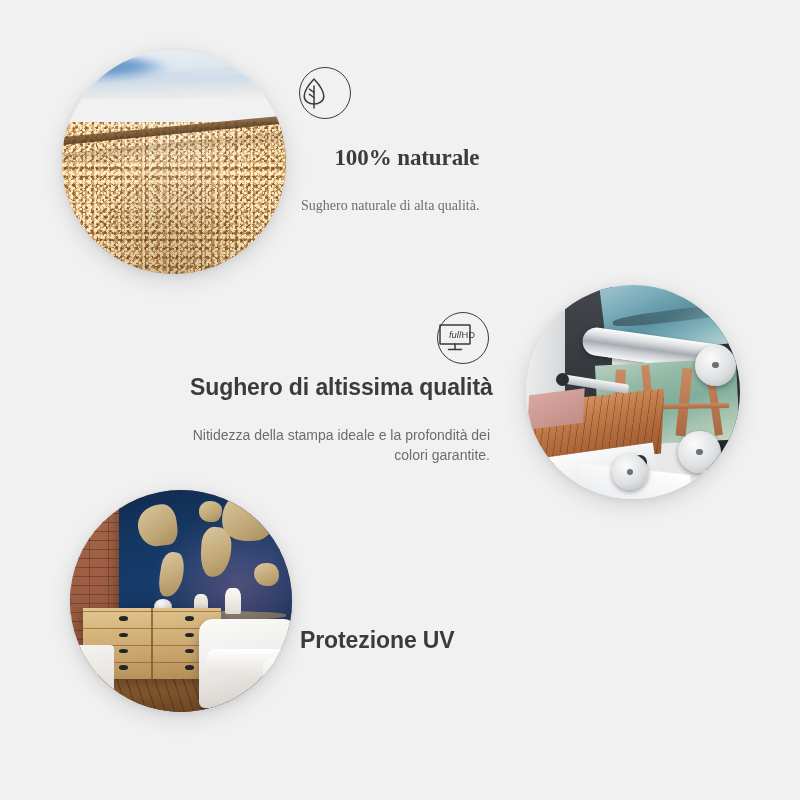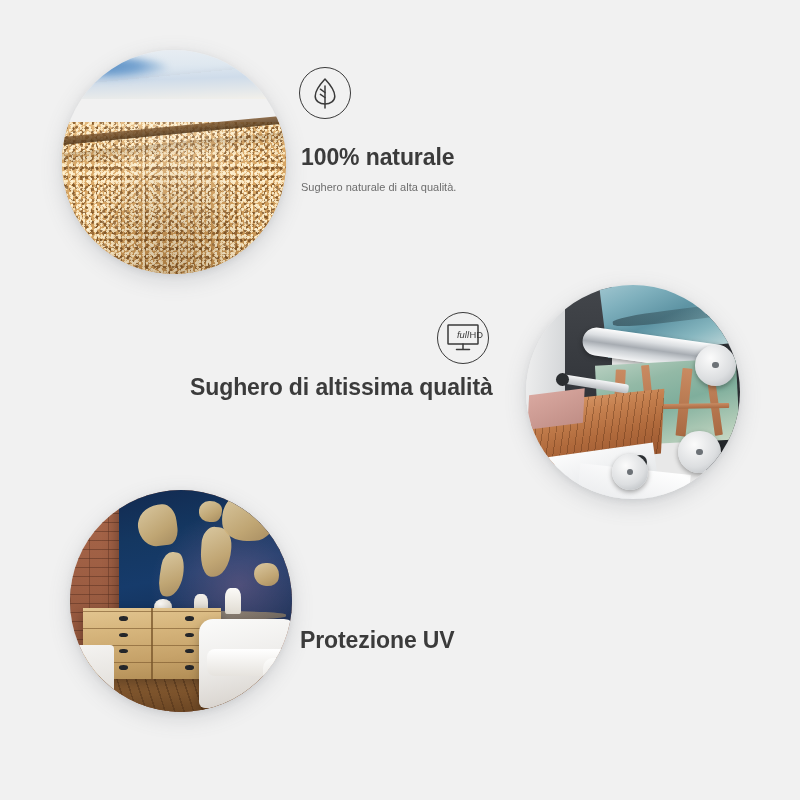--- a/index.html
+++ b/index.html
@@ -283,43 +283,43 @@
     background:linear-gradient(180deg,#fcfbf8,#e0dbd1);
     border-radius:34% 34% 12% 12%;
   }
 
   
   .icon-circle {
     position:absolute;
     width:52px; height:52px;
     border:1.6px solid #3a3a3a;
     border-radius:50%;
-    display:flex; align-items:center; justify-content:center;
+    display:flex; align-items:center; justify-content:flex-start;
   }
   .icon-circle svg { display:block; overflow:visible; }
 
   
   .feature-text { position:absolute; }
   .feature-title {
     font-size:23px;
     font-weight:bold;
     color:#3b3b3b;
     letter-spacing:-0.1px;
     line-height:1.18;
     white-space:nowrap;
   }
   .feature-desc {
-    font-size:11px;
+    font-size:14px;
     font-weight:normal;
     color:#6d6d6d;
     line-height:1.42;
-    margin-top:9px;
-  }
-
-  #text-natural  { left:301px; top:144px; text-align:left; }
+    margin-top:25px;
+  }
+
+  #text-natural  { left:301px; top:144px; text-align:right;font-family:Liberation Serif, serif; }
   #text-print    { left:190px; top:374px; width:300px; text-align:right; }
   #text-uv       { left:300px; top:627px; text-align:center; }
 
   #icon-leaf   { left:299px; top:67px;  }
   #icon-fullhd { left:437px; top:312px; }
   #icon-uv     { left:301px; top:570px; }
 </style>
 </head>
 <body>
 
@@ -381,20 +381,21 @@
       <rect x="2" y="2" width="30" height="19" rx="0.6"></rect>
       <line x1="17" y1="21" x2="17" y2="26"></line>
       <line x1="10.5" y1="26.4" x2="23.5" y2="26.4"></line>
       <text x="17" y="15" text-anchor="middle" font-family="'Liberation Sans', sans-serif" font-size="9.4" stroke="none" fill="#3a3a3a" font-style="italic">full</text>
       <text x="23.6" y="15" text-anchor="start" font-family="'Liberation Sans', sans-serif" font-size="9.4" stroke="none" fill="#3a3a3a">HD</text>
     </svg>
   </div>
 
   <div class="feature-text" id="text-print">
     <div class="feature-title">Sughero di altissima qualità</div>
+    <div class="feature-desc">Nitidezza della stampa ideale e la profondità dei colori garantite.</div>
   </div>
 
   <div class="photo-disc" id="disc-room">
     <div class="photo-inner">
       <div class="rm-wall"></div>
       <div class="rm-map">
         <div class="cont c-na"></div>
         <div class="cont c-sa"></div>
         <div class="cont c-eu"></div>
         <div class="cont c-af"></div>

